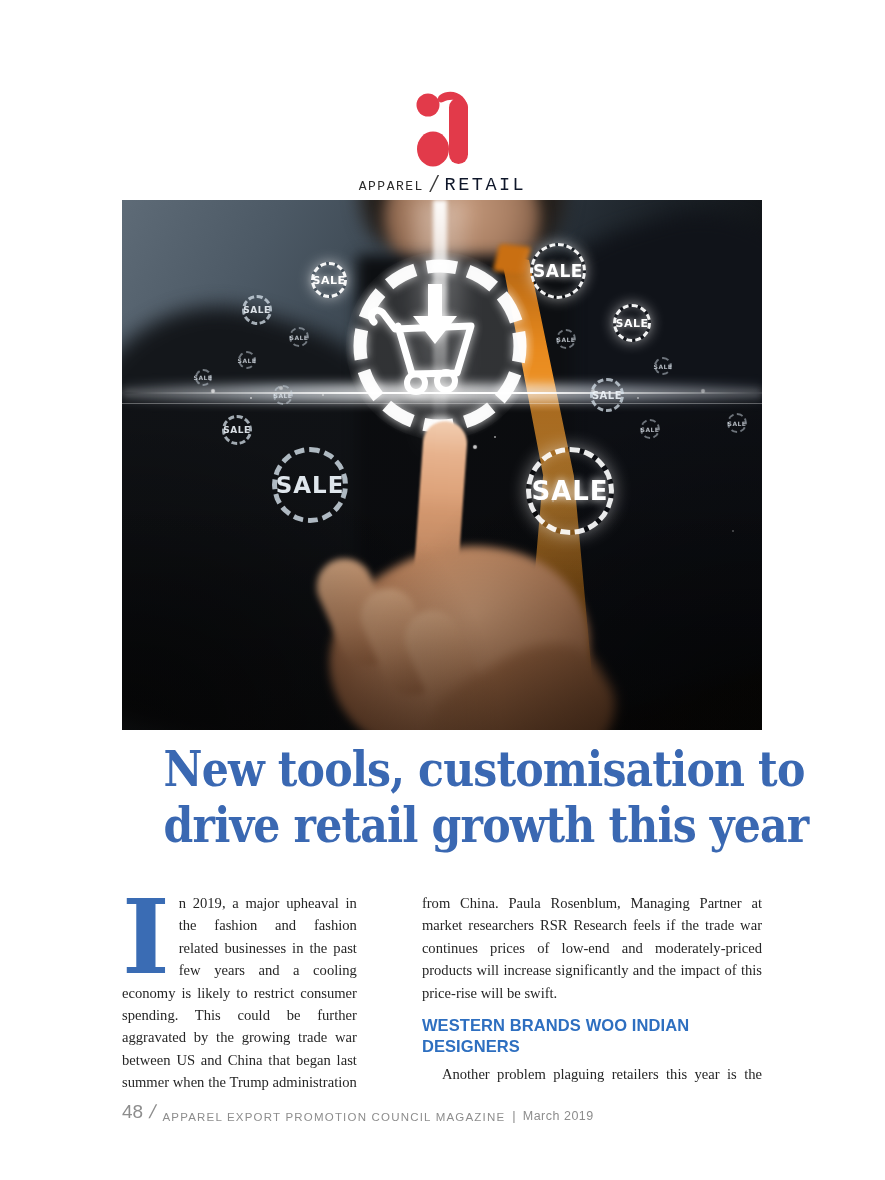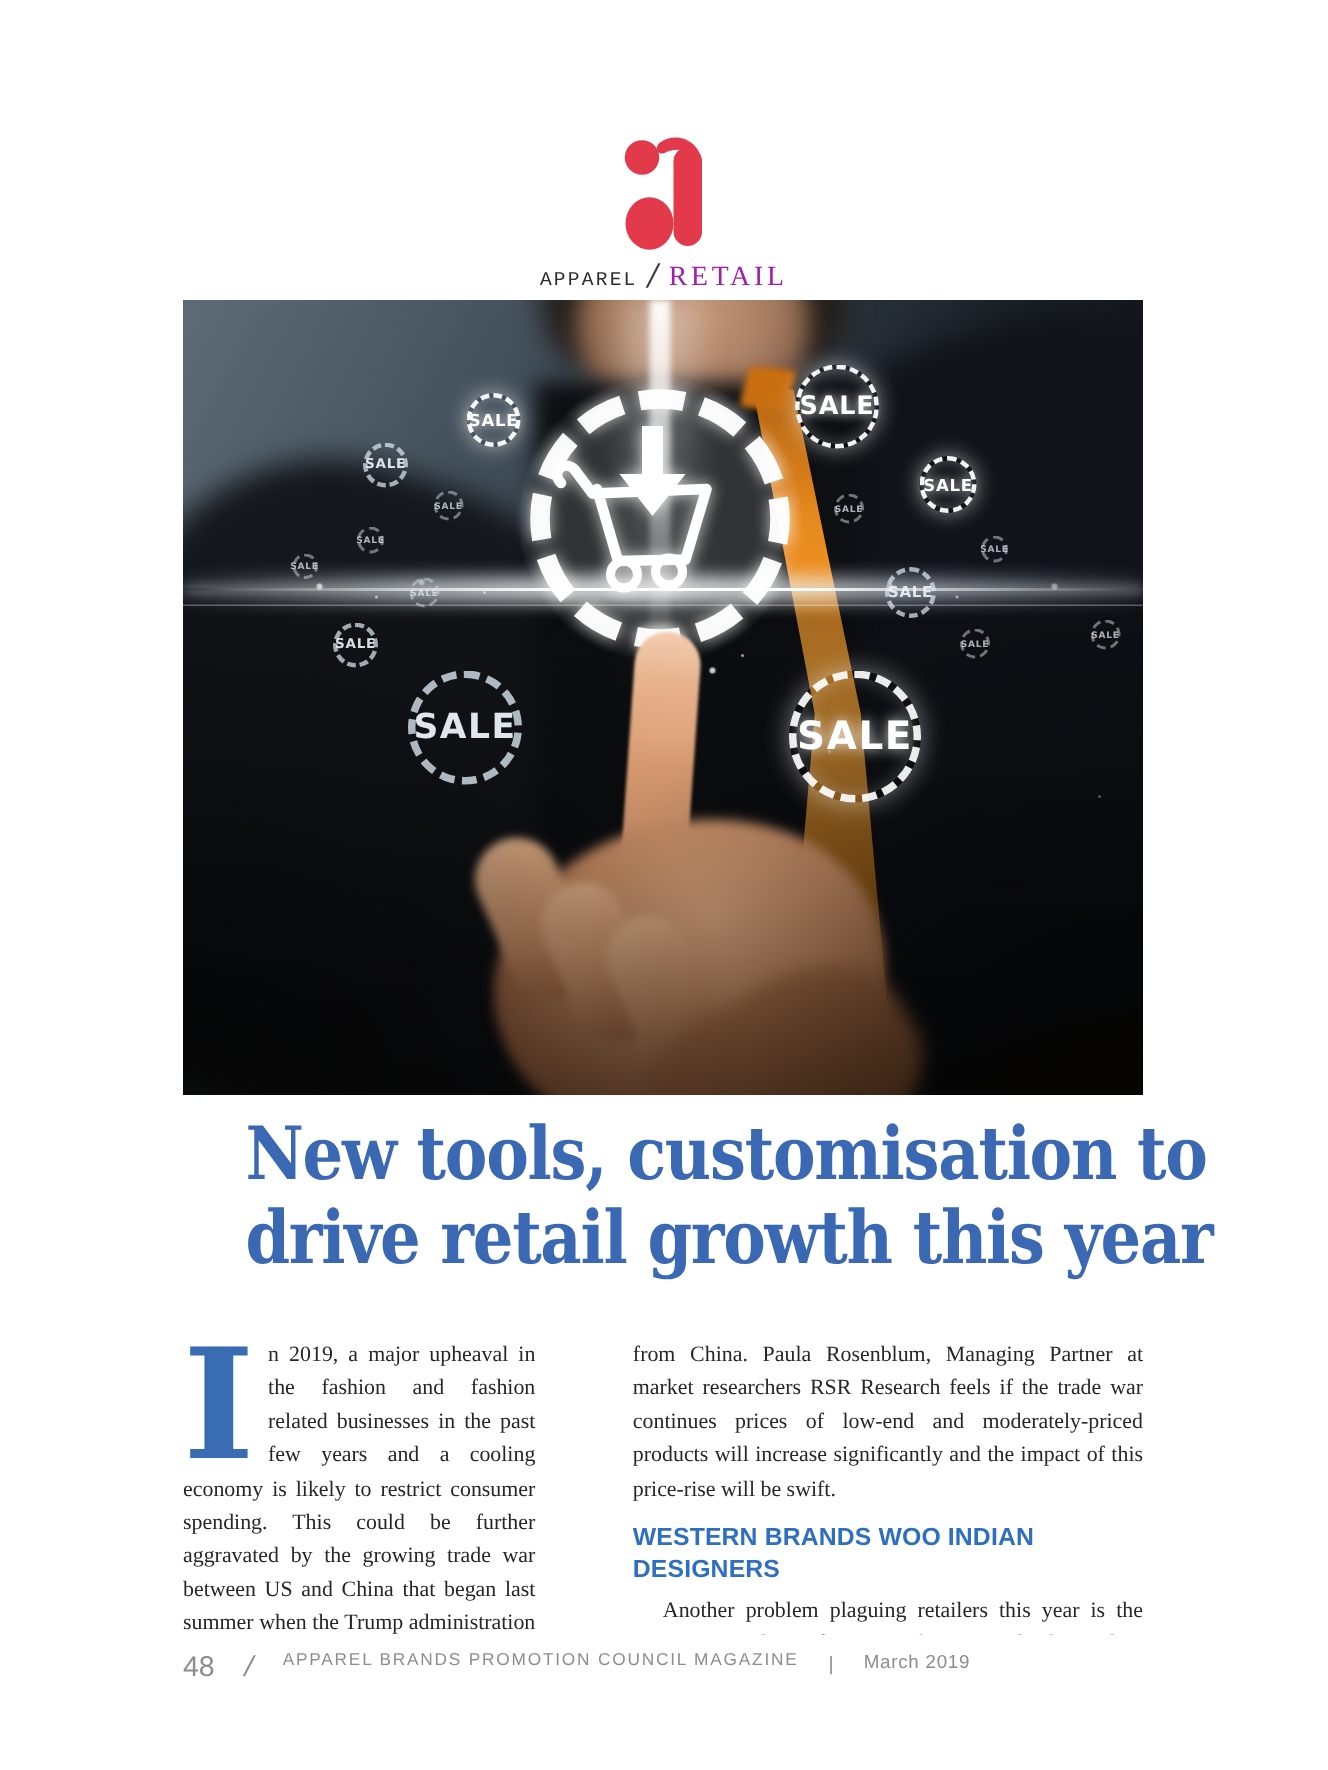--- a/index.html
+++ b/index.html
@@ -8,21 +8,21 @@
     background:#ffffff; font-family:"Liberation Serif", serif;
   }
 
   
   .logo-wrap { position:absolute; top:90px; left:0; width:885px; text-align:center; }
   .logo-wrap svg { width:60px; height:78px; overflow:visible; }
 
   .brand-line { position:absolute; top:171px; left:0; width:885px; text-align:center; color:#232323; }
   .brand-name { font-family:Liberation Mono, monospace; font-size:13px; letter-spacing:1.5px; color:#2c2c2c; }
   .brand-sep  { font-family:"DejaVu Serif", serif; font-size:20px; font-style:italic; color:#3a3a3a; margin:0 7px; }
-  .brand-section { font-family:Liberation Serif, serif; font-size:18.5px; letter-spacing:2.5px; color:#a21caf; }
+  .brand-section { font-family:Liberation Mono, monospace; font-size:18.5px; letter-spacing:2.5px; color:#0f172a; }
 
   
   .hero {
     position:absolute; left:122px; top:200px; width:640px; height:530px; overflow:hidden;
     background:
       linear-gradient(118deg, #5e6b77 0%, #4c5965 18%, #39444e 36%, #1a2026 60%, #0b0c0e 80%, #121009 100%);
   }
   .hero * { position:absolute; }
   .below-line-shade { left:0; top:0; width:100%; height:100%;
       background:linear-gradient(180deg, rgba(0,0,0,0) 0%, rgba(0,0,0,0) 35%, rgba(6,6,8,0.30) 40%, rgba(6,6,8,0.42) 100%); }
@@ -115,21 +115,21 @@
   .body-text { font-family:"Liberation Serif", serif; font-size:14.6px; line-height:22.4px;
       text-align:justify; color:#262626; margin:0; }
   .dropcap { float:left; font-family:"DejaVu Serif", serif; font-weight:700; font-size:102px;
       line-height:84px; color:#3a6cb4; margin:3px 9px 0 0; }
   .subheading { font-family:"Liberation Sans", sans-serif; font-weight:700; font-size:16.5px;
       line-height:21px; color:#2e6fc0; margin:11px 0 6px 0; letter-spacing:0.1px; }
   .para2 { text-indent:20px; }
 
   
   .footer { position:absolute; left:122px; top:1101px; width:700px; color:#8d8d8d;
-      font-family:"Liberation Sans", sans-serif; display:flex; align-items:flex-start; gap:20px; }
+      font-family:"Liberation Sans", sans-serif; display:flex; align-items:flex-end; gap:7px; }
   .fpage  { font-size:19px; }
   .fslash { font-size:19px; transform:skewX(-14deg); }
   .fmag   { font-size:11.5px; letter-spacing:1.2px; }
   .fpipe  { font-size:13px; }
   .fissue { font-size:12.5px; letter-spacing:0.5px; }
 </style>
 </head>
 <body>
 
 <div class="logo-wrap">
@@ -210,16 +210,16 @@
     <div class="subheading">
       <div>WESTERN BRANDS WOO INDIAN DESIGNERS</div>
     </div>
     <p class="body-text para2">Another problem plaguing retailers this year is the growing number of returns being made by online shoppers. An</p>
   </div>
 </div>
 
 <div class="footer">
   <span class="fpage">48</span>
   <span class="fslash">/</span>
-  <span class="fmag">APPAREL BRANDS PROMOTION COUNCIL MAGAZINE</span>
+  <span class="fmag">APPAREL EXPORT PROMOTION COUNCIL MAGAZINE</span>
   <span class="fpipe">|</span>
   <span class="fissue">March 2019</span>
 </div>
 
 </body></html>

